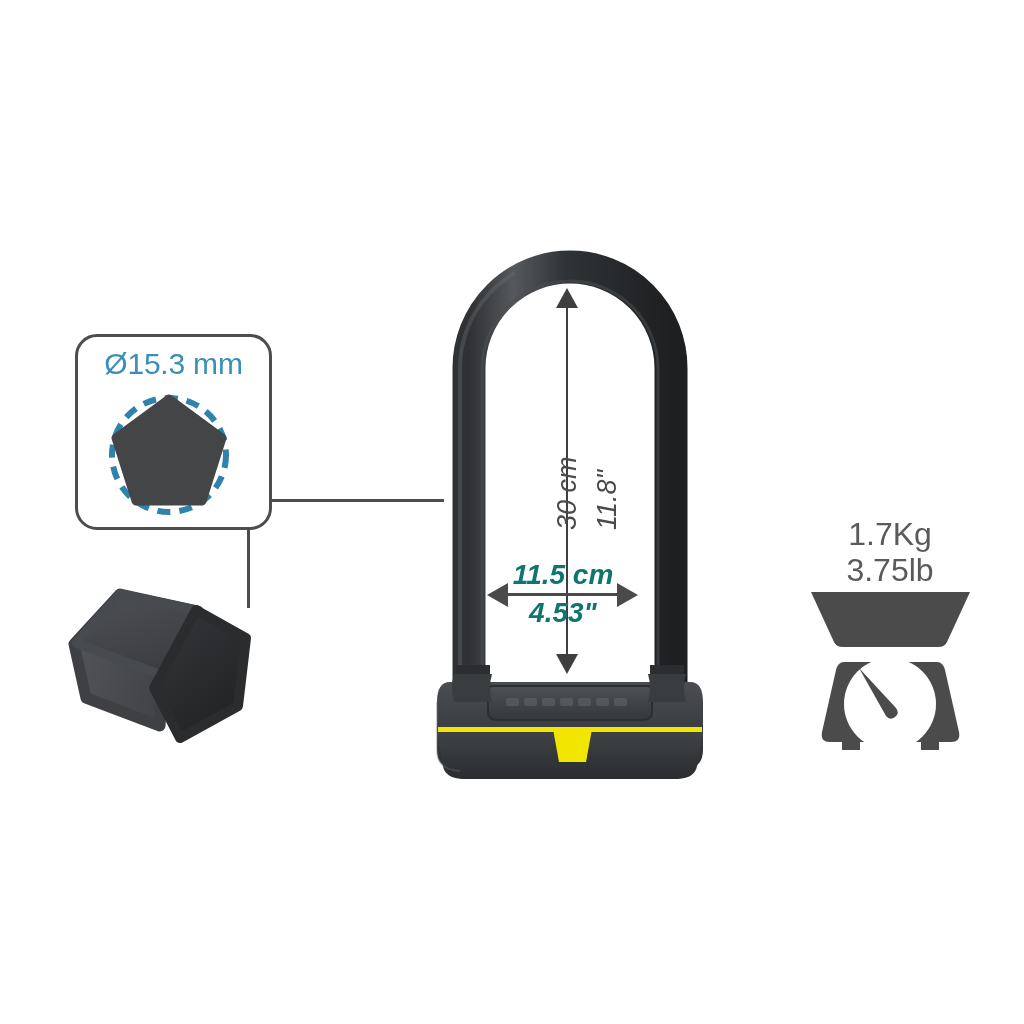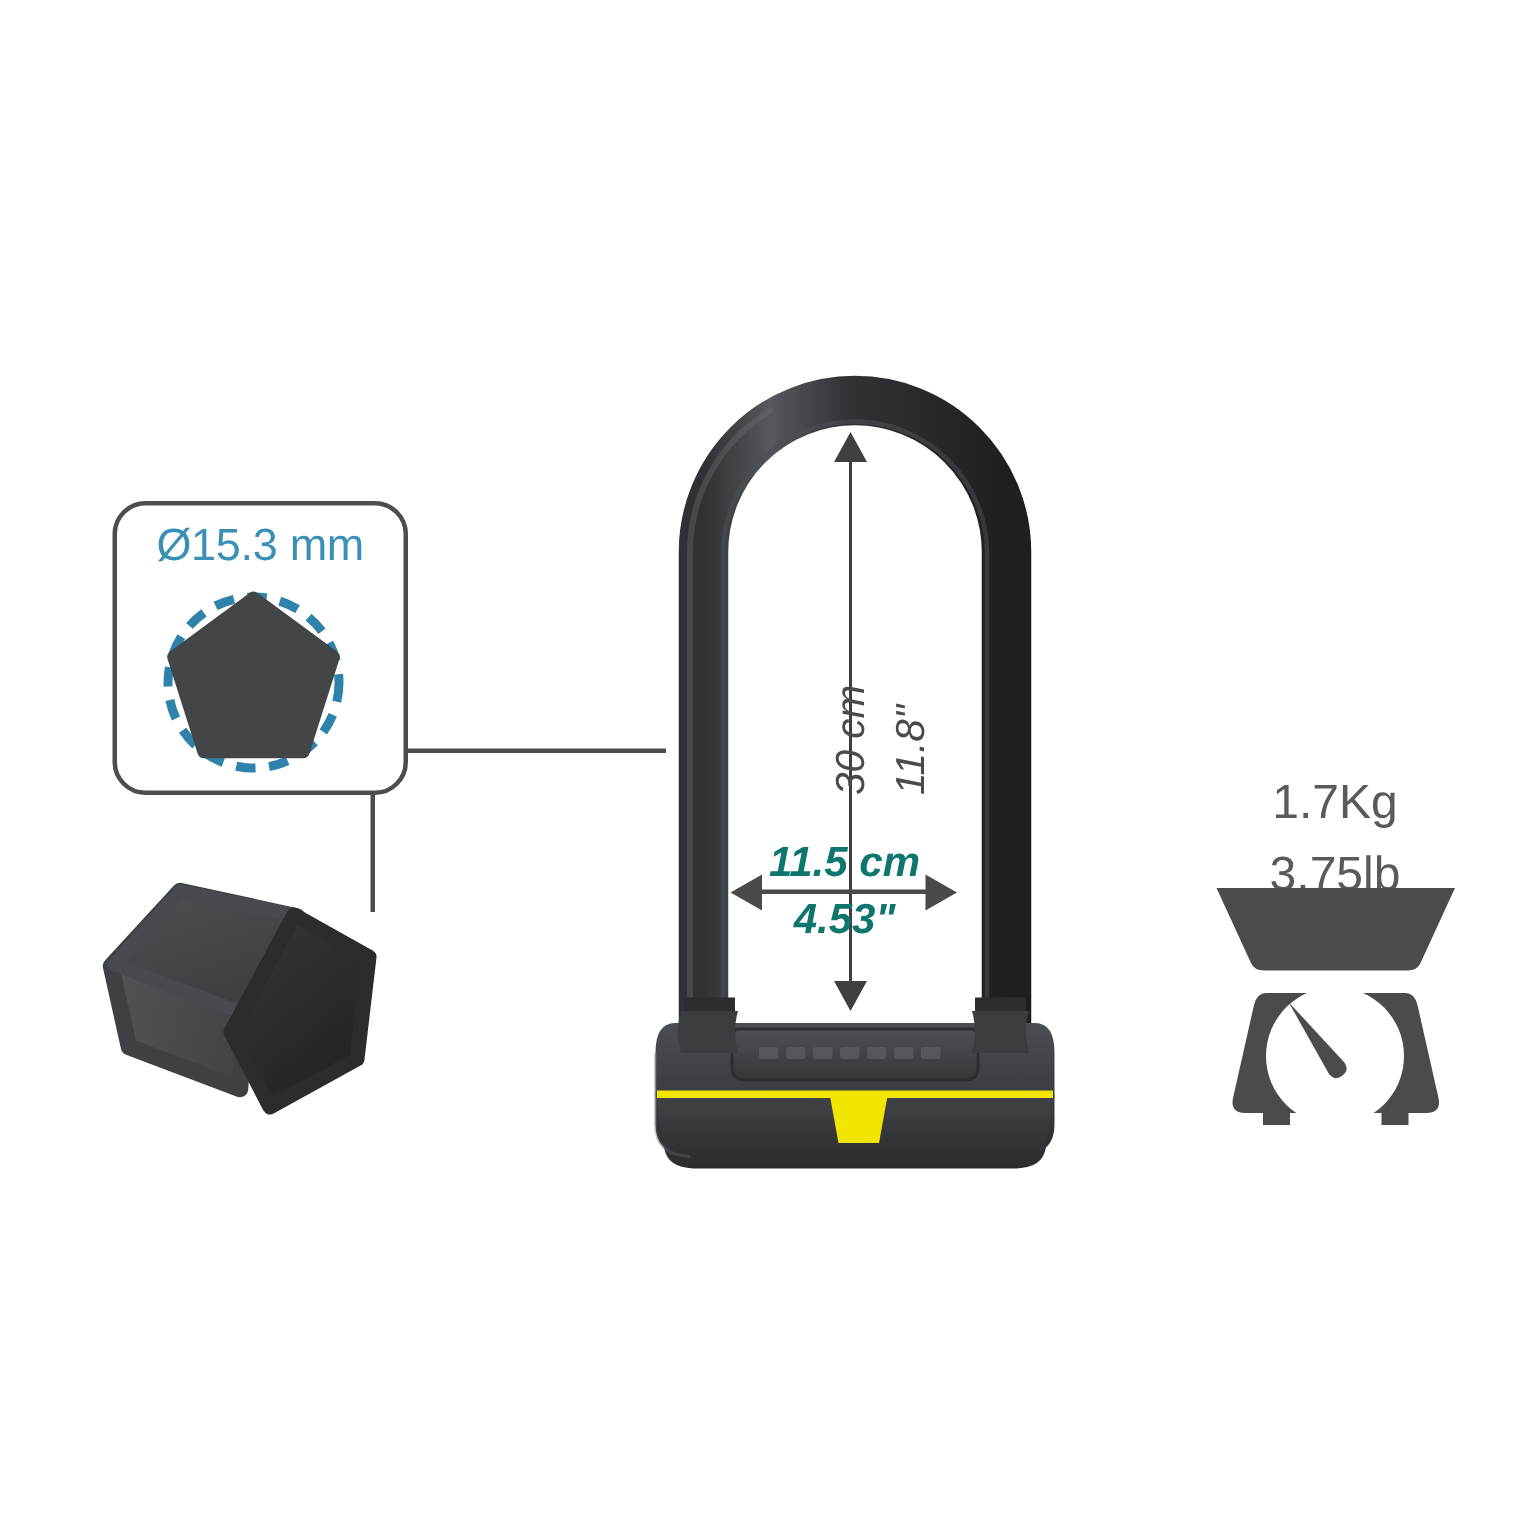--- a/index.html
+++ b/index.html
@@ -172,21 +172,21 @@
   }
   .scale-text {
     position: absolute;
     width: 200px;
     text-align: center;
     font-size: 32px;
     color: #5a5a5a;
     white-space: nowrap;
   }
   #scale-kg { top: 6px; left: 0; }
-  #scale-lb { top: 42px; left: 0; margin-top: 12px; }
+  #scale-lb { top: 42px; left: 0; }
   #scale-icon-wrap {
     position: absolute;
     left: 18px;
     top: 76px;
     width: 165px;
     height: 168px;
   }
 </style>
 </head>
 <body>

